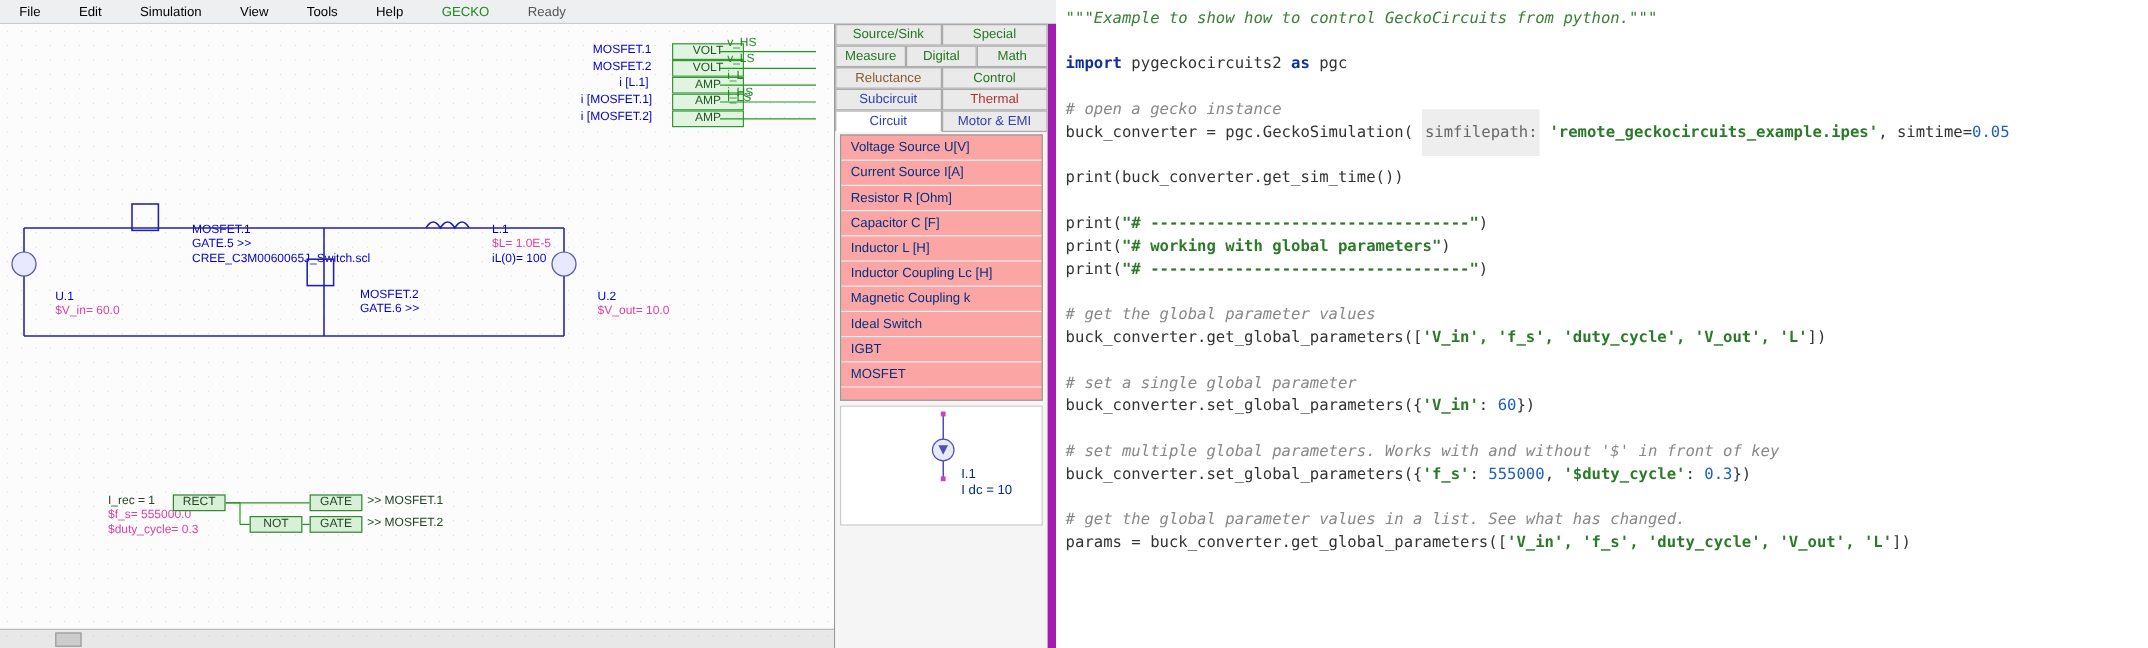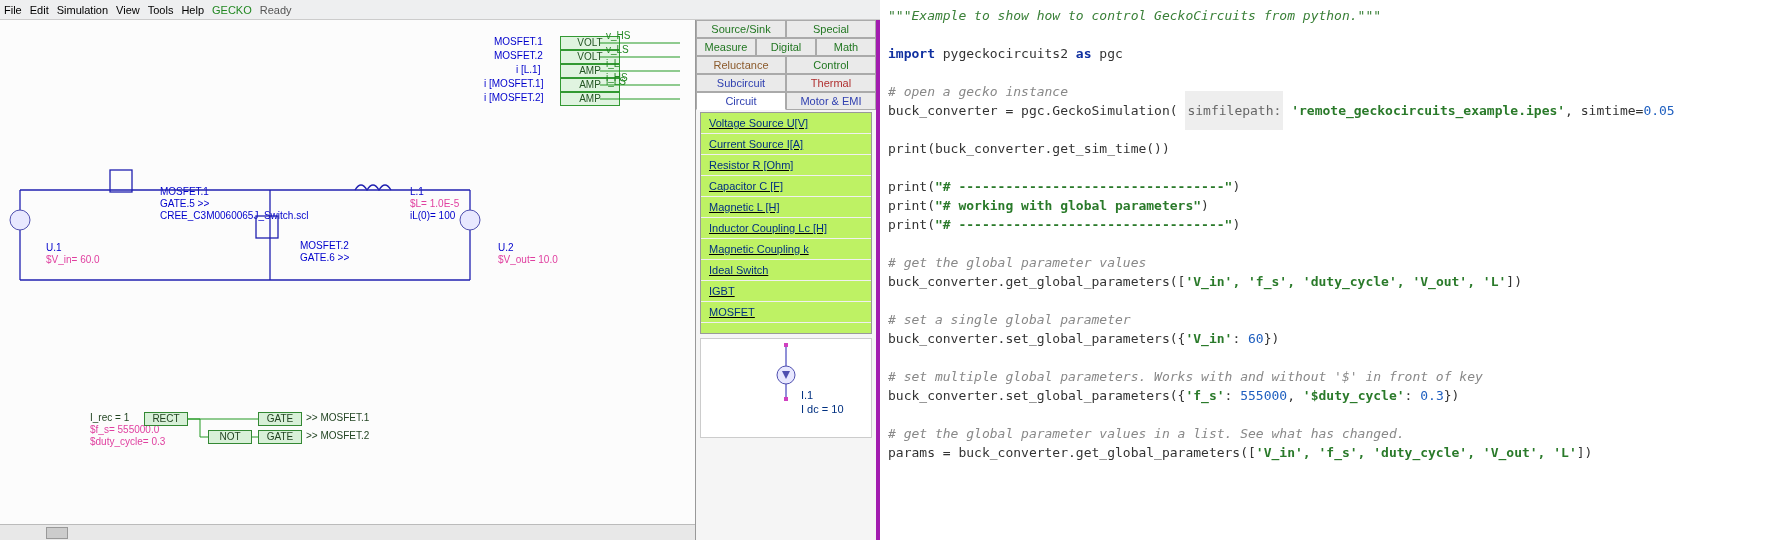--- a/index.html
+++ b/index.html
@@ -11,21 +11,21 @@
   overflow: hidden;
   position: relative;
 }
 .menubar {
   position: absolute; top: 0; left: 0; right: 0; height: 20px;
   background: #eeeff0;
   display: flex;
   align-items: center;
   border-bottom: 1px solid #ccc;
 }
-.menubar span { padding: 2px 4px; cursor: pointer; }
+.menubar span { padding: 2px 16px; cursor: pointer; }
 .gecko-lbl { color: #228822; font-weight: normal; padding-left: 8px; }
 .ready-lbl { color: #555; padding-left: 14px; }
 .rt-status {
   position: absolute; right: 700px; top: 0; height: 20px;
   display: flex; align-items: center; gap: 8px;
   font-size: 11px;
 }
 .rt-status .bar { width: 40px; height: 12px; border: 1px solid #aaa; background: #fafafa; }
 .rt-status .mem { color: #555; }
 .rt-status .conn { color: #448844; }
@@ -58,39 +58,38 @@
 .scrollbar-h {
   position: absolute; bottom: 0; left: 0; right: 0; height: 16px;
   background: #e8e8e8; border-top: 1px solid #bbb;
 }
 .scrollbar-h .thumb {
   position: absolute; left: 46px; top: 2px; width: 22px; height: 12px;
   background: #ccc; border:1px solid #999;
 }
 .palette {
   position: absolute; top: 20px; left: 696px; width: 184px; height: 520px;
-  background: #f5f5f5; border-right: 4px solid #a21caf;
+  background: #f5f5f5; border-right: 7px solid #a21caf;
 }
 .tab-rows { display: flex; flex-wrap: wrap; }
 .tab {
   border: 1px solid #aaa; background: #eaeaea;
   font-size: 11px; padding: 2px 0; text-align:center;
   cursor:pointer; flex: 1 1 50%;
 }
 .tab.three { flex: 1 1 33.3%; }
 .tab.active { background: #fff; border-bottom-color: #fff; }
 .tab .t-green { color: #227722; }
 .tab .t-red { color: #b03030; }
 .tab .t-brown { color: #8b5a2b; }
 .tab .t-blue { color: #3040b0; }
 .comp-list {
-  background: #bef264; border: 1px solid #999;
+  background: #fca5a5; border: 1px solid #999;
   height: 222px; overflow-y: auto;
   margin: 2px 4px 0 4px;
-  text-decoration: underline;
 }
 .comp-list .item {
   padding: 4px 8px; color: #003080; cursor: pointer;
   border-bottom: 1px solid #f0f0f0;
 }
 .preview {
   margin: 4px; height: 100px; border: 1px solid #ccc;
   background: #fff; position: relative; font-size:11px;
 }
 .code-area {
@@ -225,21 +224,21 @@
     <div class="tab"><span class="t-blue">Subcircuit</span></div>
     <div class="tab"><span class="t-red">Thermal</span></div>
     <div class="tab active"><span class="t-blue">Circuit</span></div>
     <div class="tab"><span class="t-blue">Motor &amp; EMI</span></div>
   </div>
   <div class="comp-list">
     <div class="item">Voltage Source U[V]</div>
     <div class="item">Current Source I[A]</div>
     <div class="item">Resistor R [Ohm]</div>
     <div class="item">Capacitor C [F]</div>
-    <div class="item">Magnetic L [H]</div>
+    <div class="item">Inductor L [H]</div>
     <div class="item">Inductor Coupling Lc [H]</div>
     <div class="item">Magnetic Coupling k</div>
     <div class="item">Ideal Switch</div>
     <div class="item">IGBT</div>
     <div class="item">MOSFET</div>
   </div>
   <div class="preview">
     <svg width="100%" height="70">
       <line x1="85" y1="6" x2="85" y2="60" stroke="#2020b0"></line>
       <circle cx="85" cy="36" r="9" fill="#e8e8ff" stroke="#5050b0"></circle>

